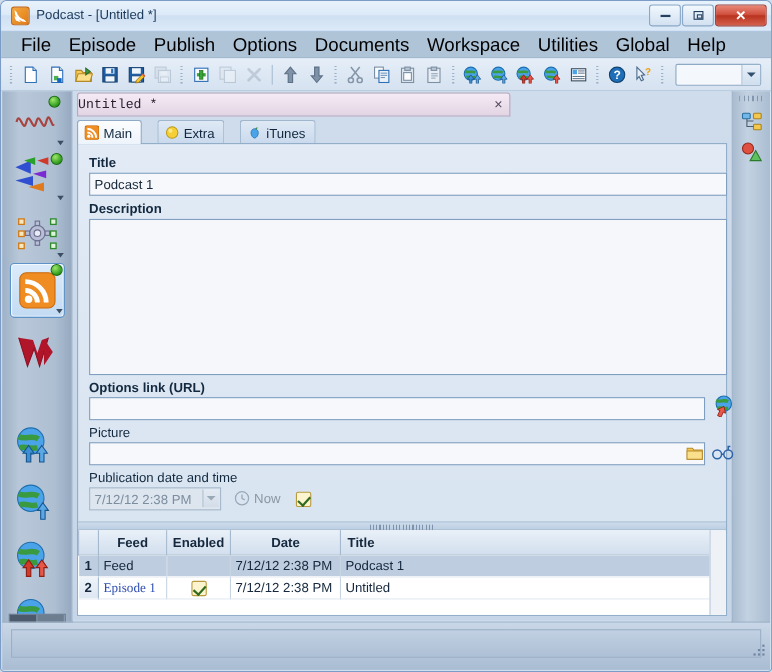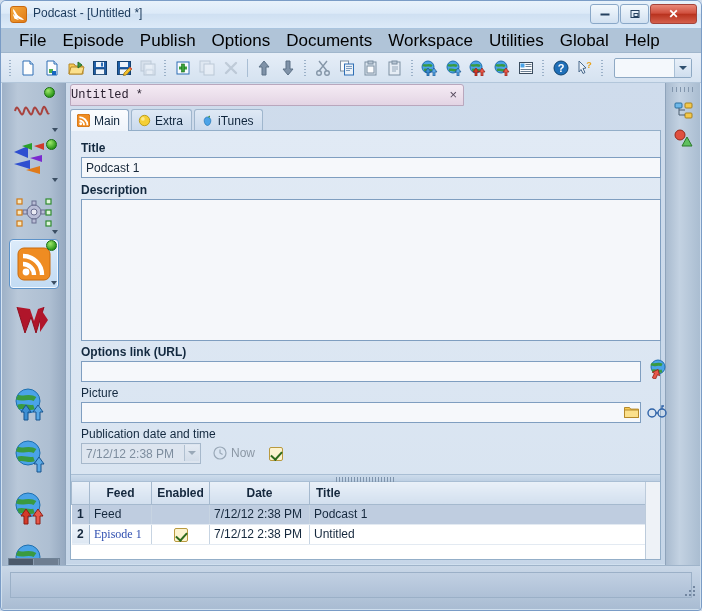--- a/index.html
+++ b/index.html
@@ -167,21 +167,21 @@
     font-size:12px; color:#2a2030;font-family:Liberation Mono, monospace;
   }
   .doctab .x { position:absolute; right:6px; top:3px; font-size:13px; color:#55495c; line-height:1; }
 
   .tabstrip { position:absolute; left:4px; top:26px; height:22px; display:flex; }
   .tab {
     height:22px; display:flex; align-items:center; gap:4px;
     padding:0 8px 0 6px;
     background: linear-gradient(180deg,#dfe9f5,#c9d9ec);
     border:1px solid #9fb6cd; border-bottom:none; border-radius:3px 3px 0 0;
-    margin-right:2px; font-size:12px; color:#10263d;
+    margin-right:14px; font-size:12px; color:#10263d;
   }
   .tab.active {
     background: linear-gradient(180deg,#fbfcfe,#eef4fb);
     border-color:#8fa9c4;
     position:relative; z-index:3;
   }
   .panel {
     position:absolute; left:4px; top:47px; right:4px; bottom:4px;
     background: linear-gradient(180deg,#e1eaf5 0%, #d7e3f0 100%);
     border:1px solid #93aec8;

